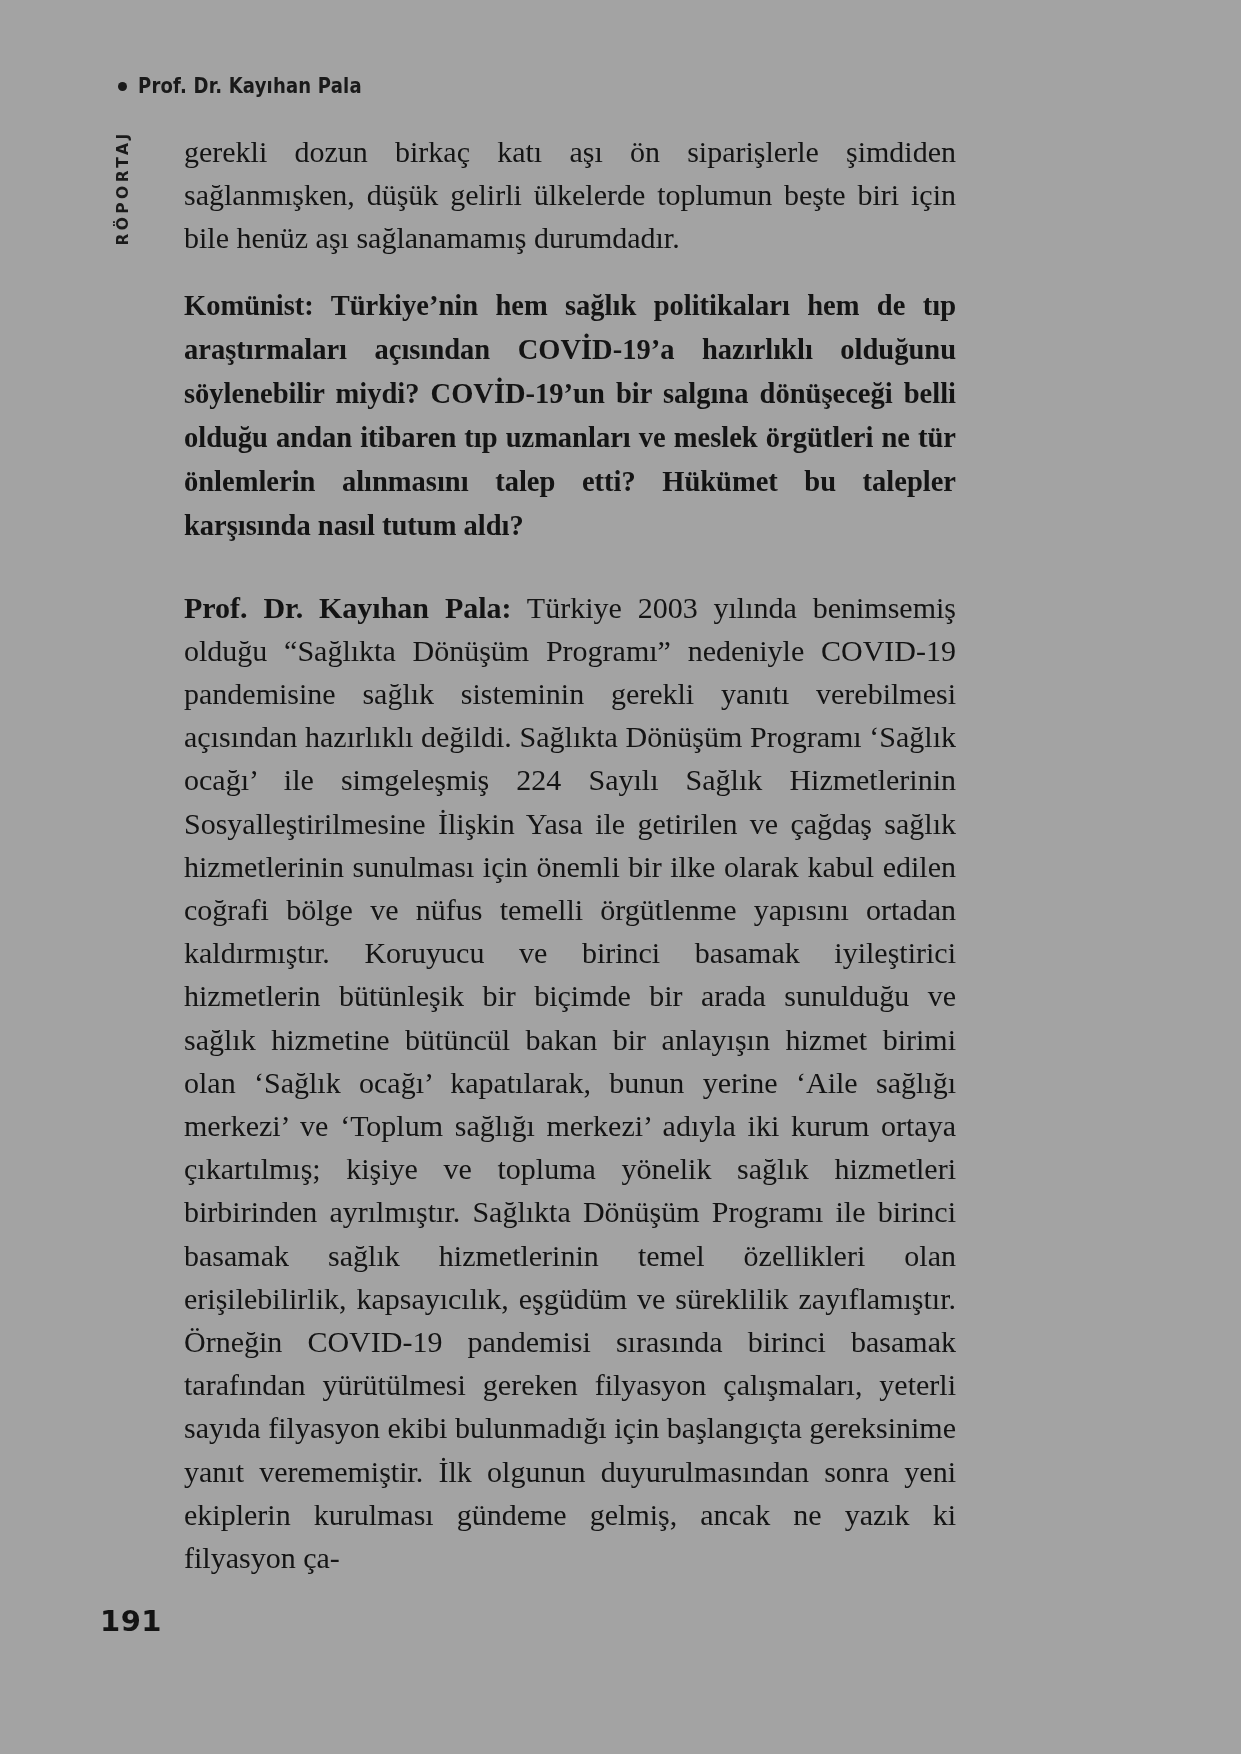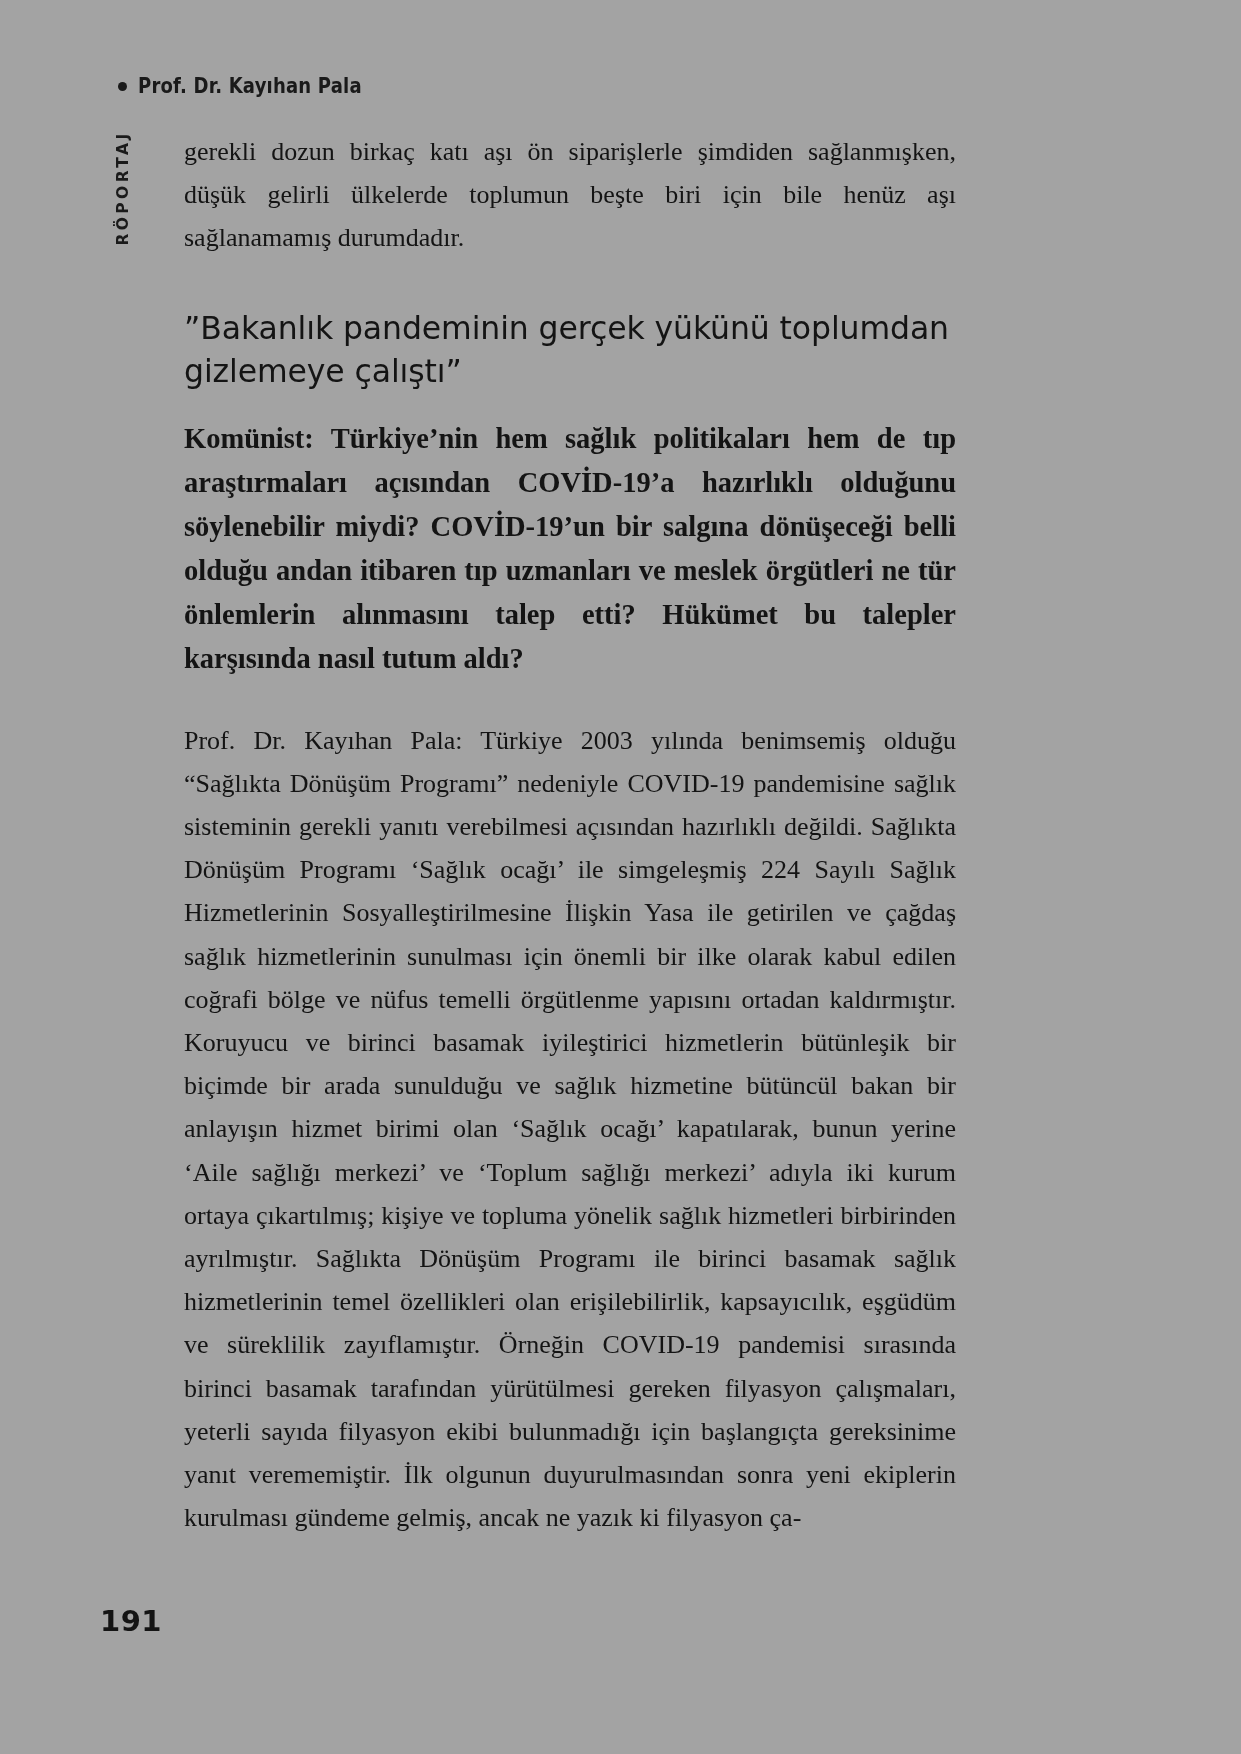--- a/index.html
+++ b/index.html
@@ -79,21 +79,21 @@
     top: 130px;
     width: 772px;
   }
 
   p {
     margin: 0;
   }
 
   .body-par {
     font-family: "Liberation Serif", "DejaVu Serif", serif;
-    font-size: 26px;
+    font-size: 30px;
     line-height: 43.2px;
     text-align: justify;
     text-justify: inter-word;
     hyphens: manual;
     color: #141414;
   }
 
   .body-par.lead {
     margin-bottom: 0;
   }
@@ -117,21 +117,21 @@
     text-align: justify;
     color: #141414;
     margin-top: 24px;
   }
 
   .answer-par {
     margin-top: 38px;
   }
 
   .answer-par .speaker {
-    font-weight: 400;
+    font-weight: 700;
   }
 
   
   .folio {
     position: absolute;
     left: 100px;
     bottom: 116px;
     font-family: "DejaVu Sans", sans-serif;
     font-weight: 700;
     font-size: 29px;
@@ -150,21 +150,20 @@
   </div>
 
   <div class="section-tab">
     <span class="section-tab-label">RÖPORTAJ</span>
   </div>
 
   <div class="column">
 
     <p class="body-par lead">gerekli dozun birkaç katı aşı ön siparişlerle şimdiden sağlanmışken, düşük gelirli ülkelerde toplumun beşte biri için bile henüz aşı sağlanamamış durumdadır.</p>
 
-    <h2 class="section-heading">”Bakanlık pandeminin gerçek yükünü toplumdan gizlemeye çalıştı”</h2>
 
     <p class="question-par">Komünist: Türkiye’nin hem sağlık politikaları hem de tıp araştırmaları açısından COVİD-19’a hazırlıklı olduğunu söylenebilir miydi? COVİD-19’un bir salgına dönüşeceği belli olduğu andan itibaren tıp uzmanları ve meslek örgütleri ne tür önlemlerin alınmasını talep etti? Hükümet bu talepler karşısında nasıl tutum aldı?</p>
 
     <p class="body-par answer-par">
       <span class="speaker">Prof. Dr. Kayıhan Pala:</span><span> Türkiye 2003 yılında benimsemiş olduğu “Sağlıkta Dönüşüm Programı” nedeniyle COVID-19 pandemisine sağlık sisteminin gerekli yanıtı verebilmesi açısından hazırlıklı değildi. Sağlıkta Dönüşüm Programı ‘Sağlık ocağı’ ile simgeleşmiş 224 Sayılı Sağlık Hizmetlerinin Sosyalleştirilmesine İlişkin Yasa ile getirilen ve çağdaş sağlık hizmetlerinin sunulması için önemli bir ilke olarak kabul edilen coğrafi bölge ve nüfus temelli örgütlenme yapısını ortadan kaldırmıştır. Koruyucu ve birinci basamak iyileştirici hizmetlerin bütünleşik bir biçimde bir arada sunulduğu ve sağlık hizmetine bütüncül bakan bir anlayışın hizmet birimi olan ‘Sağlık ocağı’ kapatılarak, bunun yerine ‘Aile sağlığı merkezi’ ve ‘Toplum sağlığı merkezi’ adıyla iki kurum ortaya çıkartılmış; kişiye ve topluma yönelik sağlık hizmetleri birbirinden ayrılmıştır. Sağlıkta Dönüşüm Programı ile birinci basamak sağlık hizmetlerinin temel özellikleri olan erişilebilirlik, kapsayıcılık, eşgüdüm ve süreklilik zayıflamıştır. Örneğin COVID-19 pandemisi sırasında birinci basamak tarafından yürütülmesi gereken filyasyon çalışmaları, yeterli sayıda filyasyon ekibi bulunmadığı için başlangıçta gereksinime yanıt verememiştir. İlk olgunun duyurulmasından sonra yeni ekiplerin kurulması gündeme gelmiş, ancak ne yazık ki filyasyon ça-</span>
     </p>
 
   </div>
 
   <div class="folio">191</div>

